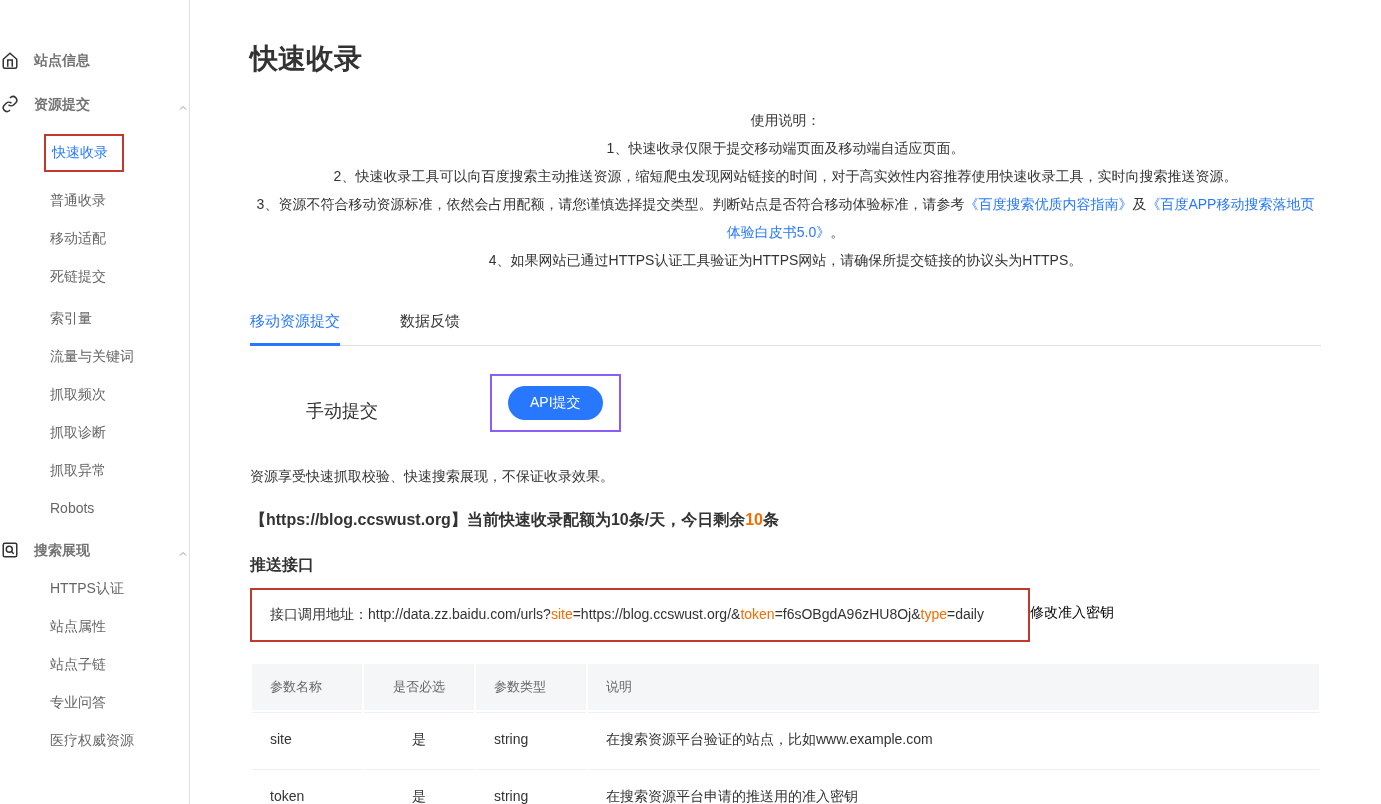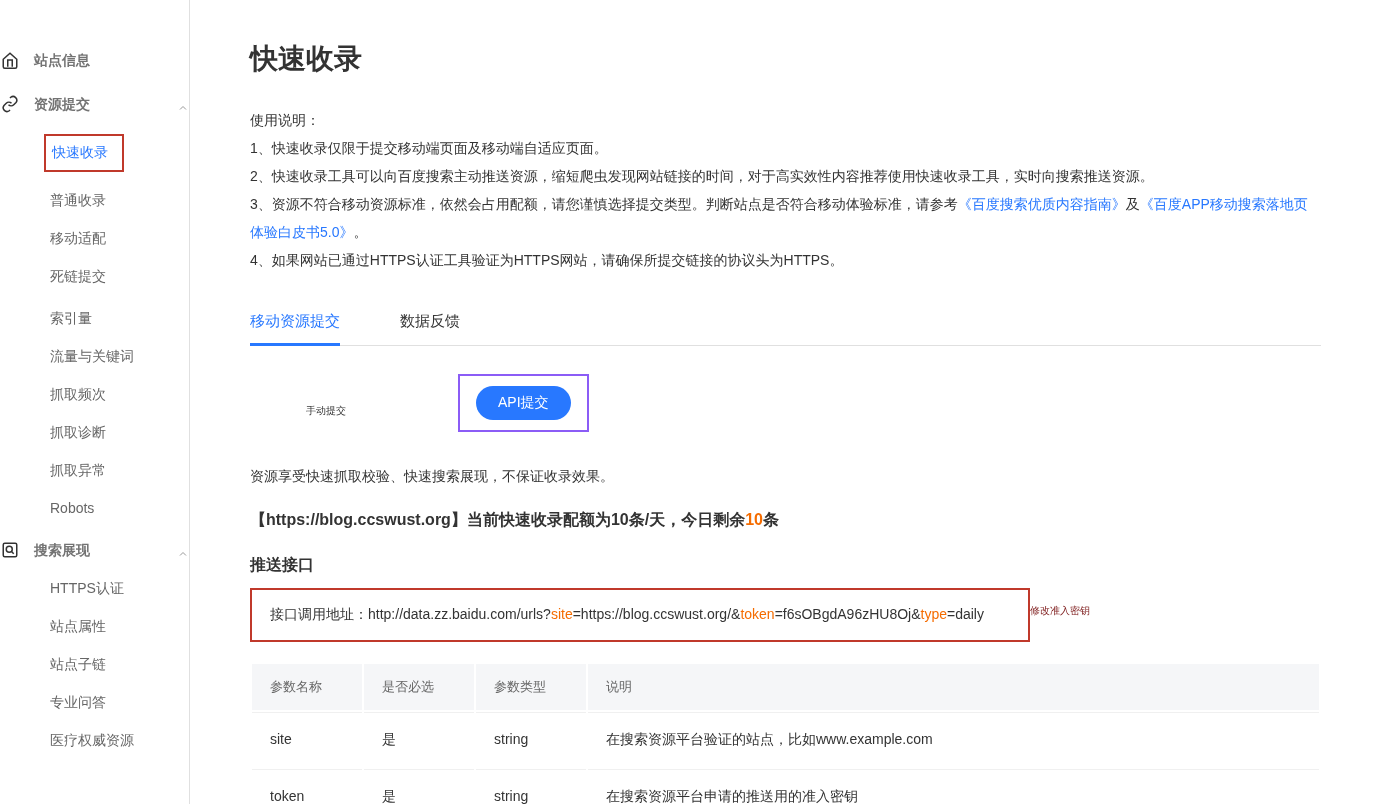--- a/index.html
+++ b/index.html
@@ -11,43 +11,43 @@
 .nav-icon { width: 20px; height: 20px; margin-right: 14px; display: inline-flex; align-items: center; justify-content: center; }
 .nav-title { flex: 1; }
 .nav-chevron { width: 12px; height: 12px; }
 .nav-items { padding-left: 50px; }
 .nav-item { padding: 10px 0; color: #666; cursor: pointer; font-size: 14px; }
 .nav-item.active { color: #2878ff; }
 .nav-item-box { border: 2px solid #c0392b; padding: 8px 14px 8px 0; margin-left: -6px; padding-left: 6px; display: inline-block; }
 .main { flex: 1; padding: 40px 60px 20px 60px; }
 .page-title { font-size: 28px; font-weight: 700; margin-bottom: 28px; }
 .instructions { color: #333; line-height: 2; margin-bottom: 24px; }
-.instructions p { margin-bottom: 0; }
+.instructions p { margin-bottom: 0; text-align: center; }
 .link { color: #2878ff; text-decoration: none; }
 .tabs { display: flex; border-bottom: 1px solid #e0e0e0; margin-bottom: 28px; gap: 60px; }
 .tab { padding: 14px 0; color: #333; cursor: pointer; position: relative; font-size: 15px; }
 .tab.active { color: #2878ff; }
 .tab.active::after { content: ""; position: absolute; bottom: -1px; left: 0; right: 0; height: 3px; background: #2878ff; }
 .subtab-wrap { border: 2px solid #8b5cf6; padding: 10px 16px; display: inline-flex; align-items: center; margin-left: 92px; margin-bottom: 16px; }
 .subtab-row { display: flex; align-items: center; margin-bottom: 20px; }
-.subtab-plain { padding: 10px 20px; cursor: pointer; font-size: 10px; margin-left: 36px;}
+.subtab-plain { padding: 10px 20px; cursor: pointer; font-size: 18px; margin-left: 36px;}
 .subtab-btn { background: #2878ff; color: #fff; border-radius: 20px; padding: 8px 22px; font-size: 14px; border: none; cursor: pointer; }
 .note { color: #333; margin-bottom: 24px; }
 .quota-line { font-size: 16px; font-weight: 700; margin-bottom: 24px; }
 .quota-highlight { color: #f56c00; }
 .section-title { font-size: 16px; font-weight: 700; margin-bottom: 12px; }
 .push-row { display: flex; align-items: flex-start; margin-bottom: 20px; }
 .url-box { border: 2px solid #c0392b; padding: 16px 18px; flex: 0 0 auto; width: 780px; font-size: 14px; color: #333; word-break: break-all; }
 .url-box .param { color: #f56c00; }
-.modify-link { color: #7f1d1d; cursor: pointer; padding-top: 16px; font-size: 10px; white-space: nowrap; }
+.modify-link { color: #000000; cursor: pointer; padding-top: 16px; font-size: 14px; white-space: nowrap; }
 .params-table { width: 100%; margin-top: 10px; }
 .params-table th { background: #f5f6f8; color: #666; font-weight: normal; text-align: left; padding: 14px 18px; font-size: 13px; }
 .params-table td { padding: 18px; border-top: 1px solid #f0f0f0; color: #333; vertical-align: top; }
 .params-table th:nth-child(1), .params-table td:nth-child(1) { width: 110px; }
-.params-table th:nth-child(2), .params-table td:nth-child(2) { width: 110px; }
+.params-table th:nth-child(2), .params-table td:nth-child(2) { width: 110px; text-align: center; }
 .params-table th:nth-child(3), .params-table td:nth-child(3) { width: 110px; }
 svg { display: block; }
 </style>
 </head>
 <body>
 
 <div class="container">
   <aside class="sidebar">
 
     <div class="nav-group">

